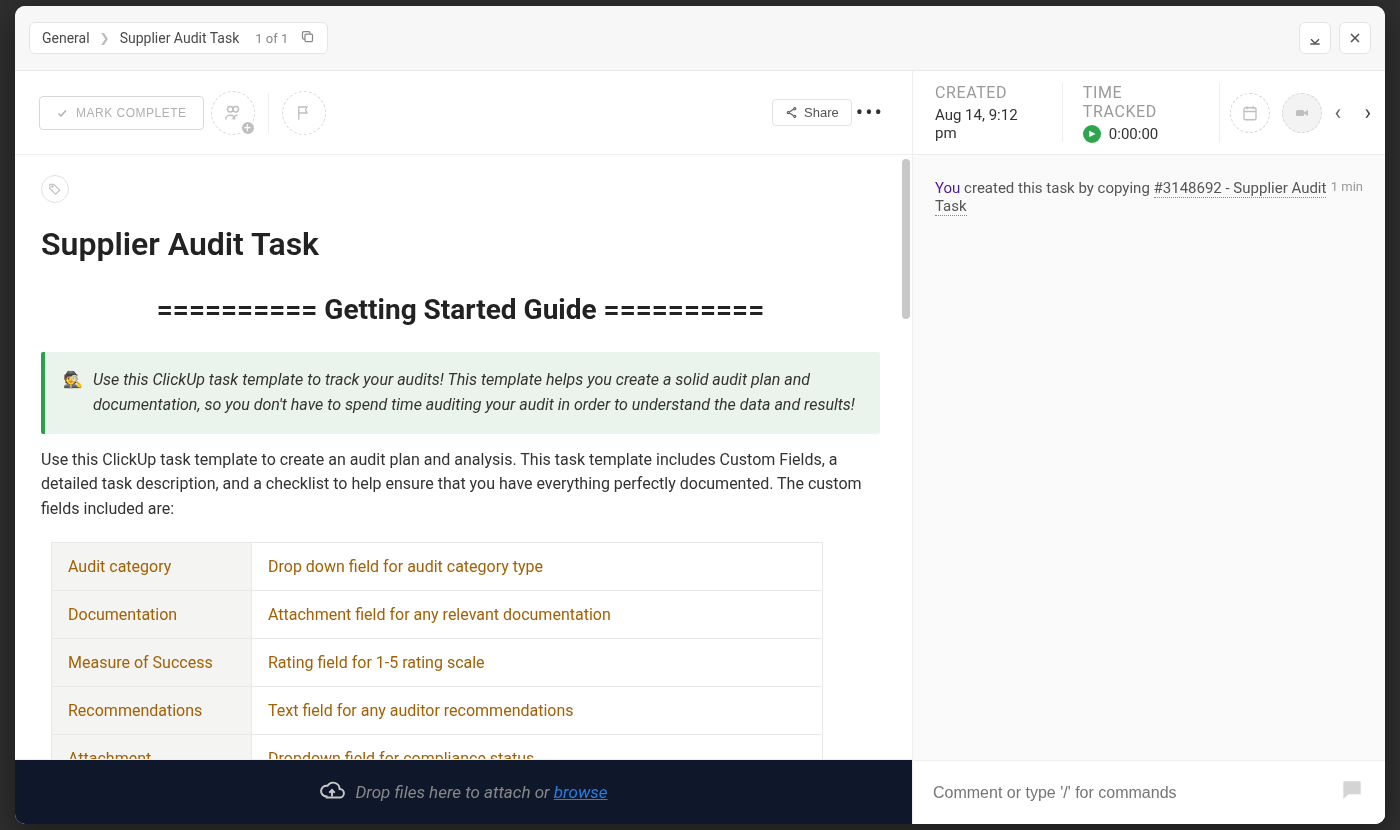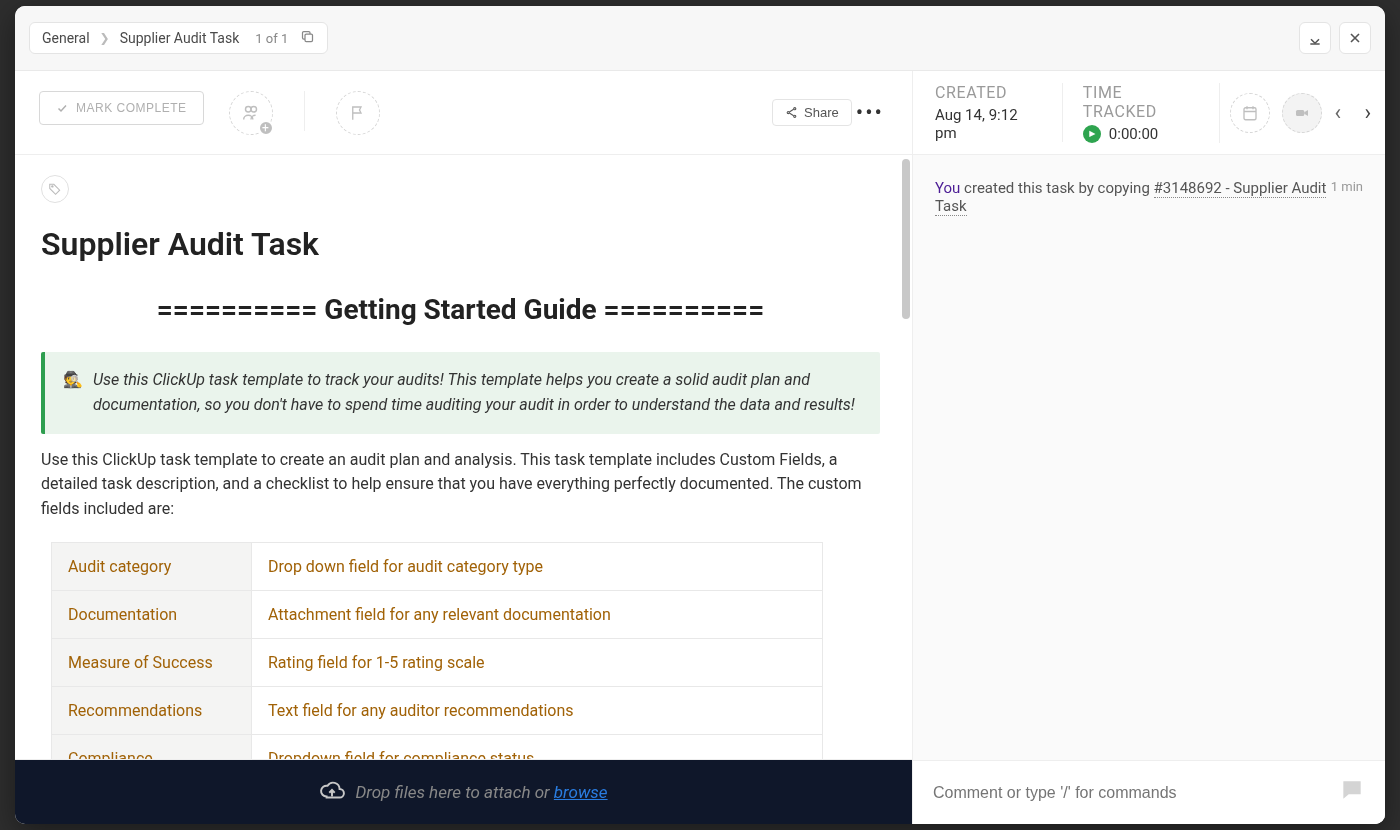--- a/index.html
+++ b/index.html
@@ -64,21 +64,21 @@
     width: 472px; display: flex; flex-direction: column;
     background: #fafafa;
   }
   
   .toolbar {
     display: flex; align-items: center;
     height: 84px;
     padding: 0 24px 0 24px;
     border-bottom: 1px solid #eee;
   }
-  .toolbar-left { flex:1; display:flex; align-items:flex-start; gap:25px; }
+  .toolbar-left { flex:1; display:flex; align-items:center; gap:7px; }
   .mark-complete {
     border: 1px solid #d8d8d8;
     color: #b0b0b0;
     font-size: 12px;
     letter-spacing: 0.5px;
     padding: 9px 16px;
     border-radius: 4px;
     display: inline-flex; align-items: center; gap:8px;
     background:#fff;
     cursor:pointer;
@@ -321,21 +321,21 @@
                 </tr>
                 <tr>
                   <td>Measure of Success</td>
                   <td>Rating field for 1-5 rating scale</td>
                 </tr>
                 <tr>
                   <td>Recommendations</td>
                   <td>Text field for any auditor recommendations</td>
                 </tr>
                 <tr>
-                  <td>Compliance</td>
+                  <td>Attachment</td>
                   <td>Dropdown field for compliance status</td>
                 </tr>
               </tbody>
           </table>
         </div>
       </div>
 
       <div class="footer-left">
         <span class="cloud-icon">
           <svg width="26" height="26" viewBox="0 0 24 24" fill="none" stroke="currentColor" stroke-width="1.8">

